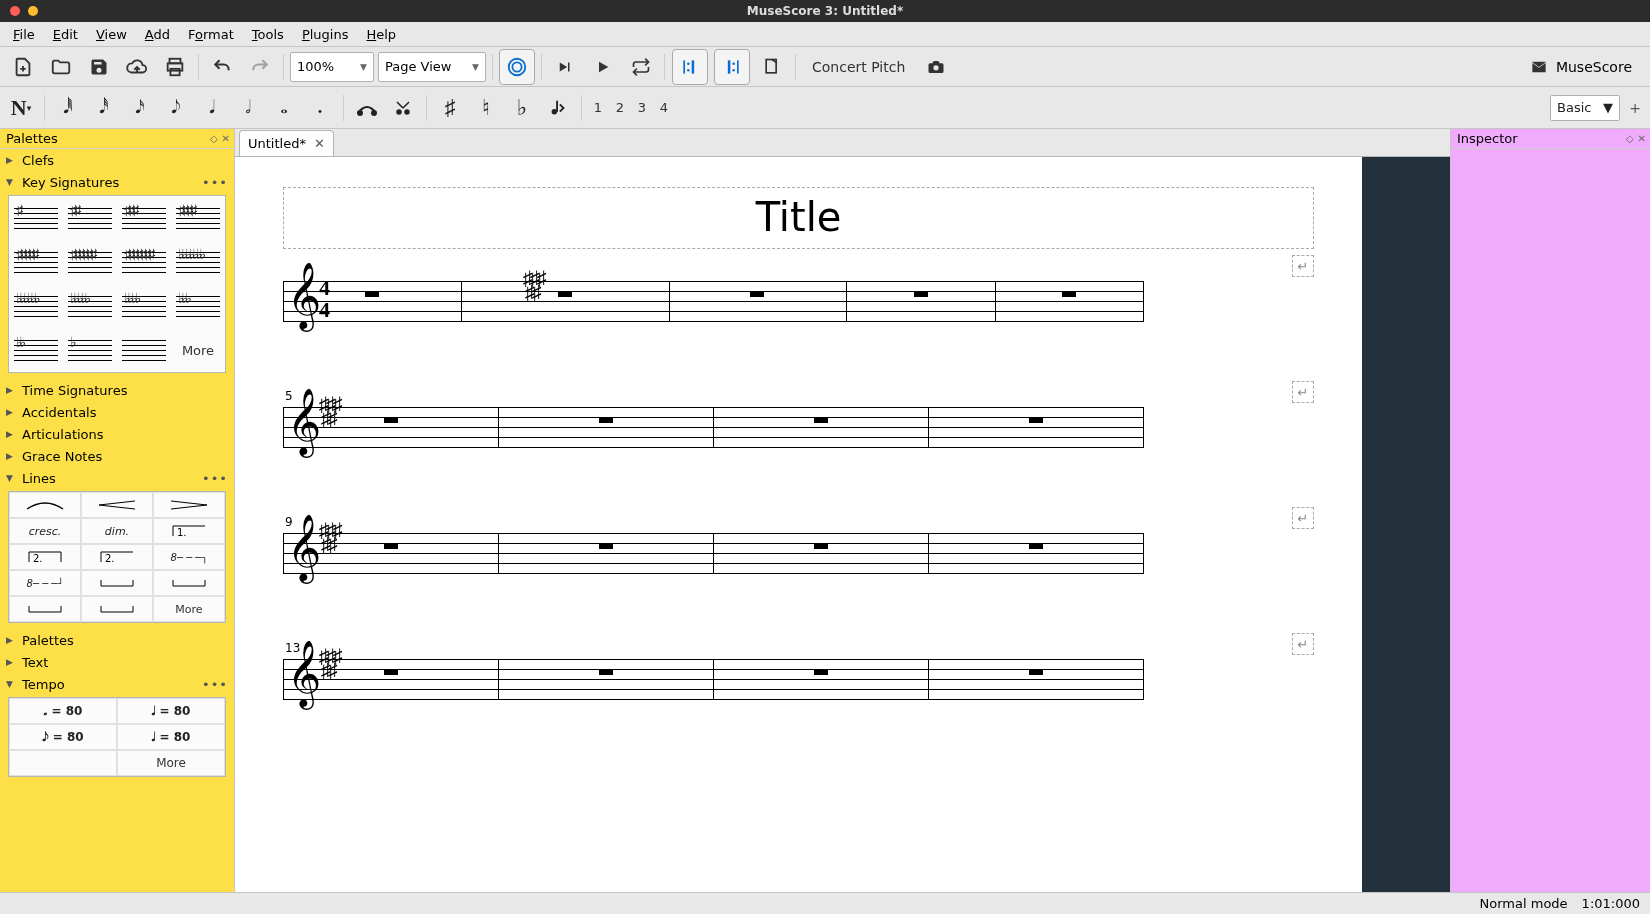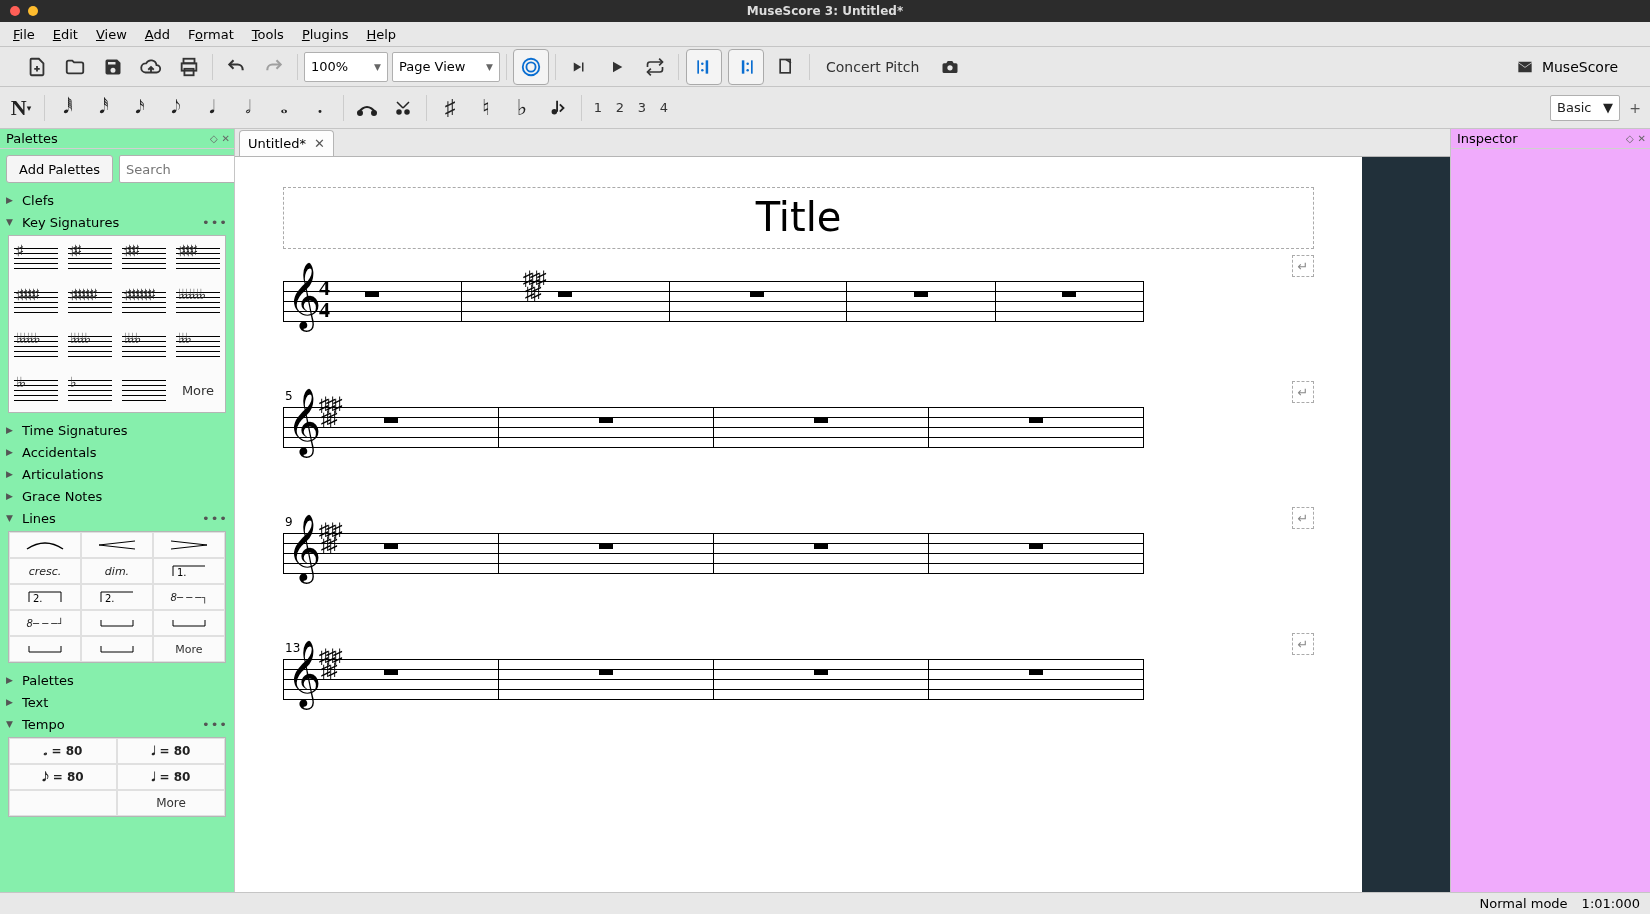--- a/index.html
+++ b/index.html
@@ -12,21 +12,21 @@
 .titlebar .dot.red { background: #ff5f57; }
 .titlebar .dot.yellow { background: #febc2e; }
 .titlebar .title { position: absolute; left: 50%; transform: translateX(-50%); font-weight: bold; }
 
 
 .menubar { height: 25px; background: #e8e8e8; border-bottom: 1px solid #c5c5c5; display: flex; align-items: center; padding: 0 4px; font-size: 13px; }
 .menubar span { padding: 3px 9px; cursor: pointer; }
 .menubar span u { text-decoration: underline; }
 
 
-.toolbar1 { height: 40px; background: #e8e8e8; border-bottom: 1px solid #c5c5c5; display: flex; align-items: center; padding: 0 20px; gap: 4px; }
+.toolbar1 { height: 40px; background: #e8e8e8; border-bottom: 1px solid #c5c5c5; display: flex; align-items: center; padding: 0 6px; gap: 4px; }
 .tbtn { width: 34px; height: 34px; display: flex; align-items: center; justify-content: center; cursor: pointer; border-radius: 3px; color: #333; }
 .sep { width: 1px; height: 26px; background: #ccc; margin: 0 2px; }
 .combo { height: 30px; border: 1px solid #b0b0b0; background: #fff; display: flex; align-items: center; padding: 0 6px; font-size: 13px; min-width: 80px; justify-content: space-between; cursor: pointer; border-radius: 2px; }
 .combo .arrow { font-size: 9px; color: #666; margin-left: 6px; }
 .metronome { width: 36px; height: 36px; border: 1px solid #aaa; border-radius: 4px; background: #f4f4f4; display: flex; align-items: center; justify-content: center; color: #0a6ed1; }
 .repeat-btn { width: 36px; height: 36px; border: 1px solid #aaa; border-radius: 4px; background: #f4f4f4; display: flex; align-items: center; justify-content: center; color: #0a6ed1; margin: 0 1px; }
 .spacer { flex: 1; }
 .concert { font-size: 14px; color: #333; padding: 0 10px; cursor: pointer; }
 .feedback { display: flex; align-items: center; gap: 6px; padding: 0 12px; font-size: 14px; cursor: pointer; }
 
@@ -34,21 +34,21 @@
 .toolbar2 { height: 42px; background: #e8e8e8; border-bottom: 1px solid #c5c5c5; display: flex; align-items: center; padding: 0 6px; gap: 6px; font-size: 18px; color: #222; }
 .note-btn { width: 30px; height: 34px; display: flex; align-items: center; justify-content: center; cursor: pointer; }
 .voice-num { width: 16px; font-size: 13px; text-align: center; cursor: pointer; color: #333; }
 .ws-combo { margin-left: auto; height: 26px; border: 1px solid #b0b0b0; background: #fff; display: flex; align-items: center; padding: 0 6px; font-size: 13px; min-width: 70px; justify-content: space-between; cursor: pointer; border-radius: 2px; }
 .plus-btn { width: 18px; height: 26px; display: flex; align-items: center; justify-content: center; cursor: pointer; font-size: 14px; color: #555; }
 
 
 .body-row { display: flex; height: calc(100% - 22px - 25px - 40px - 42px - 22px); }
 
 
-.palettes { width: 235px; background: #86efac; border-right: 1px solid #c5c5c5; display: flex; flex-direction: column; overflow: hidden; }
+.palettes { width: 235px; background: #fde047; border-right: 1px solid #c5c5c5; display: flex; flex-direction: column; overflow: hidden; }
 .panel-header { height: 20px; display: flex; align-items: center; padding: 0 6px; font-size: 13px; border-bottom: 1px solid #d0d0d0; position: relative; }
 .panel-header .controls { position: absolute; right: 4px; display: flex; gap: 4px; font-size: 10px; color: #666; cursor: pointer; }
 .pal-top { display: flex; gap: 6px; padding: 6px; align-items: center; }
 .pal-top button { flex: 0 0 auto; height: 28px; padding: 0 12px; border: 1px solid #b0b0b0; background: #f5f5f5; border-radius: 3px; font-size: 13px; cursor: pointer; }
 .pal-top input { flex: 1; height: 28px; border: 1px solid #b0b0b0; padding: 0 6px; font-size: 13px; border-radius: 2px; }
 .pal-tree { flex: 1; overflow-y: auto; font-size: 13px; }
 .pal-item { height: 22px; display: flex; align-items: center; padding: 0 6px; cursor: pointer; gap: 6px; }
 .pal-item .tri { font-size: 9px; color: #555; width: 10px; }
 .pal-item .dots { margin-left: auto; color: #555; letter-spacing: 1px; }
 .pal-grid { margin: 2px 8px 6px 8px; border: 1px solid #b5b5b5; background: #fbfbfb; display: grid; }
@@ -294,24 +294,20 @@
 
 <div class="body-row">
 
   <div class="palettes">
     <div class="panel-header">
       <span>Palettes</span>
       <div class="controls">
           <span>◇</span>
           <span>✕</span>
         </div>
-    </div>
-    <div class="pal-top">
-      <button>Add Palettes</button>
-      <input placeholder="Search" style="">
     </div>
     <div class="pal-tree">
       <div class="pal-item">
           <span class="tri">▶</span>
           <span>Clefs</span>
         </div>
       <div class="pal-item">
           <span class="tri">▼</span>
           <span>Key Signatures</span>
           <span class="dots">•••</span>

